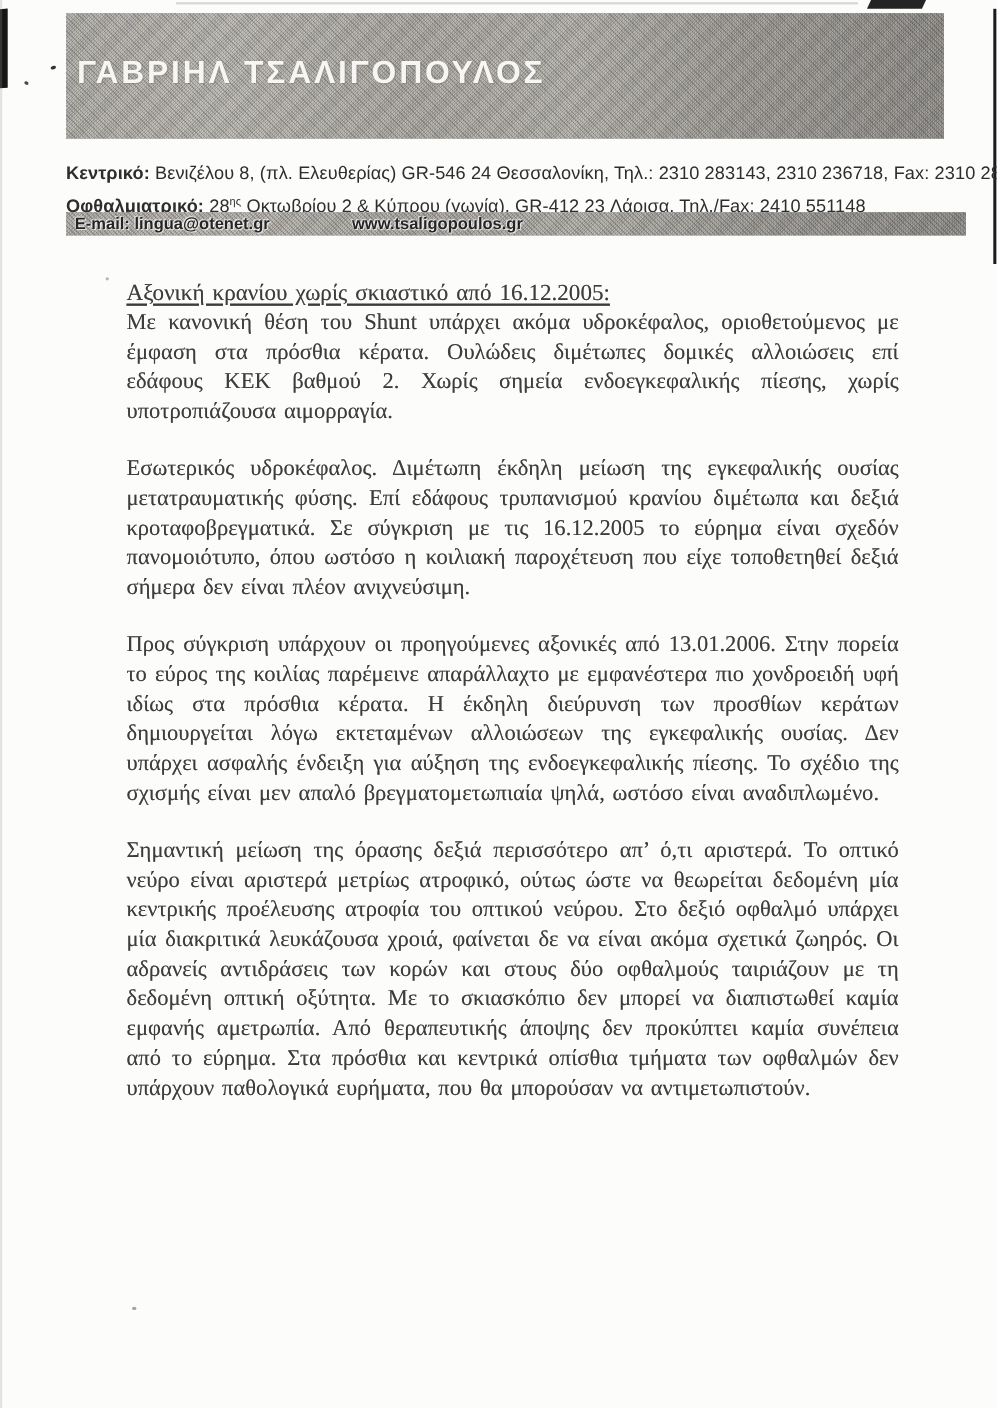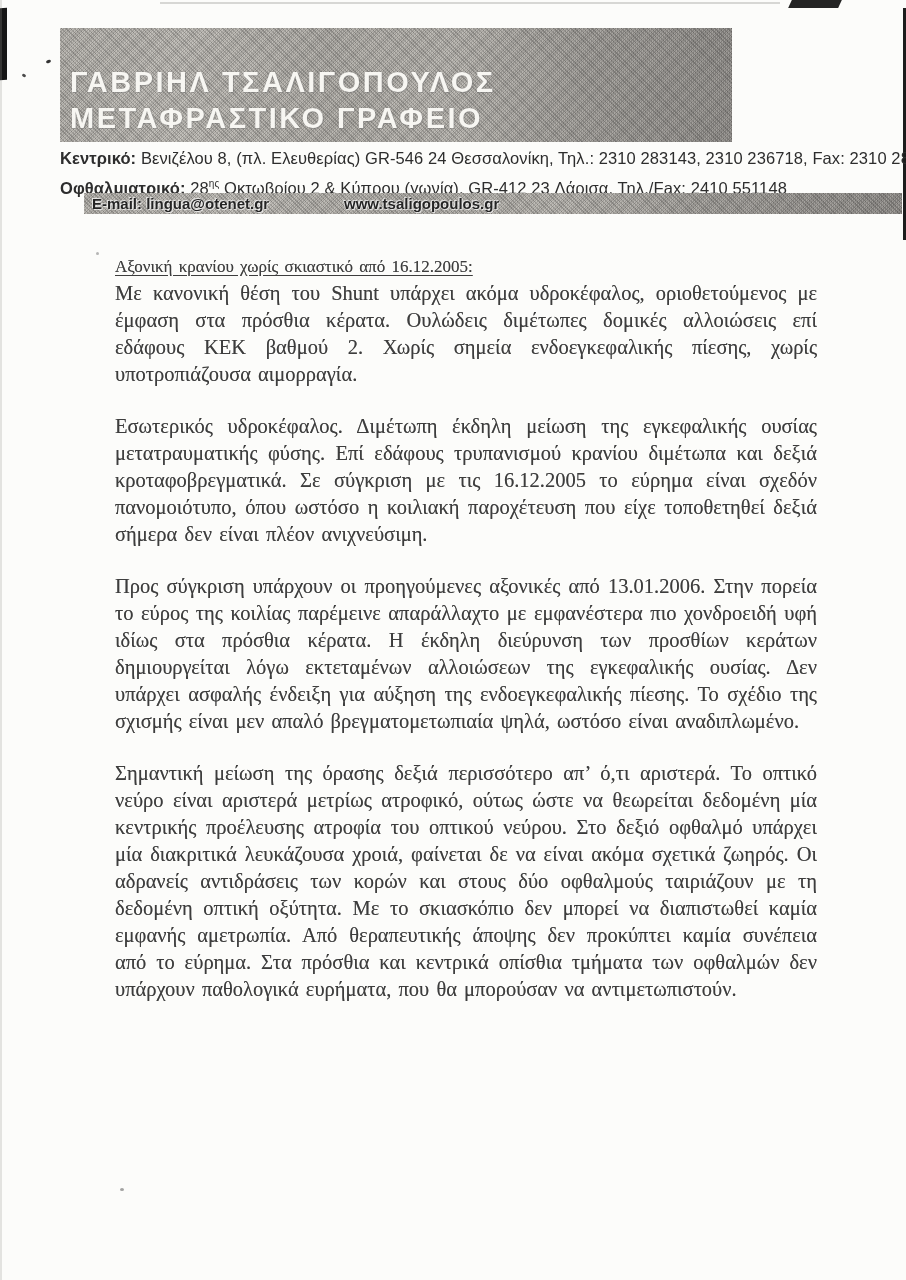--- a/index.html
+++ b/index.html
@@ -28,21 +28,21 @@
   
   .noise {
     background-color:#aaa7a1;
     background-image:
       repeating-linear-gradient(45deg,  rgba(25,25,25,.20) 0 1px, transparent 1px 3px),
       repeating-linear-gradient(-45deg, rgba(35,35,35,.16) 0 1px, transparent 1px 2px),
       repeating-linear-gradient(90deg,  rgba(255,255,255,.14) 0 1px, transparent 1px 2px),
       linear-gradient(90deg, #b3b0aa 0%, #bcb9b3 18%, #aeaba5 40%, #b6b3ad 58%, #9e9b96 78%, #8f8c88 100%);
   }
   .logo-band {
-    position:absolute; left:60px; top:28px; width:672px; height:114px;
+    position:absolute; left:60px; top:12px; width:798px; height:114px;
     padding:13px; box-sizing:border-box;
   }
   .logo-line {
     position:absolute; left:10px;
     font-family:"Liberation Sans", sans-serif;
     font-weight:bold;
     font-size:29px;
     letter-spacing:2.5px;
     color:#f7f6f2;
     text-shadow:0 0 1px rgba(90,90,90,.55), 1px 1px 0 rgba(120,120,120,.35);
@@ -62,21 +62,20 @@
   .contact-block .label { font-weight:bold;text-align:center; }
   .contact-block sup { font-size:10px; }
 
   .email-bar {
     position:absolute; left:60px; top:193px; width:818px; height:21px;
     background-color:#9b9892;
     display:flex; align-items:center;
     font-family:"Liberation Sans", sans-serif;
     font-weight:bold; font-size:15px;
     color:#242424;
-    margin-left:24px;
   }
   .email-bar .txt {
     text-shadow:0 0 2px rgba(255,255,255,.95), 1px 1px 0 rgba(255,255,255,.6), -1px -1px 0 rgba(255,255,255,.6);
     white-space:nowrap;
   }
   .email-bar .email { margin-left:8px; width:252px; }
   .email-bar .website { }
 
   
   .doc-body {
@@ -84,21 +83,21 @@
     font-family:"Liberation Serif", serif;
     font-size:20.5px; line-height:27px;
     color:#3d3d3d;
     text-align:justify;
     word-spacing:2px;
     text-shadow:0 0 .4px rgba(70,70,70,.55);
   }
   .para { margin:0; }
   .doc-section { margin-top:25px; }
   .section-heading {
-    margin:0; font-size:17px; font-weight:normal;
+    margin:0; font-size:21px; font-weight:normal;
     text-decoration:underline;
     text-underline-offset:3px;
     text-align:left;
   }
 </style>
 </head>
 <body>
 
 <div class="page">
 
@@ -108,21 +107,20 @@
   <div class="artifact right-edge-line"></div>
   <div class="artifact left-page-shadow"></div>
   <div class="artifact speck s1"></div>
   <div class="artifact speck s2"></div>
   <div class="artifact speck s3"></div>
   <div class="artifact speck s4"></div>
 
   <header>
     <div class="logo-band noise">
       <div class="logo-line l1">ΓΑΒΡΙΗΛ ΤΣΑΛΙΓΟΠΟΥΛΟΣ</div>
-      <div class="logo-line l2">ΜΕΤΑΦΡΑΣΤΙΚΟ ΓΡΑΦΕΙΟ</div>
     </div>
 
     <div class="contact-block">
       <div><span class="label">Κεντρικό:</span><span> Βενιζέλου 8, (πλ. Ελευθερίας) GR-546 24 Θεσσαλονίκη, Τηλ.: 2310 283143, 2310 236718, Fax: 2310 285272</span></div>
       <div><span class="label">Οφθαλμιατρικό:</span><span> 28</span><sup>ης</sup><span> Οκτωβρίου 2 &amp; Κύπρου (γωνία), GR-412 23 Λάρισα, Τηλ./Fax: 2410 551148</span></div>
     </div>
 
     <div class="email-bar noise">
       <span class="txt email">E-mail: lingua@otenet.gr</span>
       <span class="txt website">www.tsaligopoulos.gr</span>

